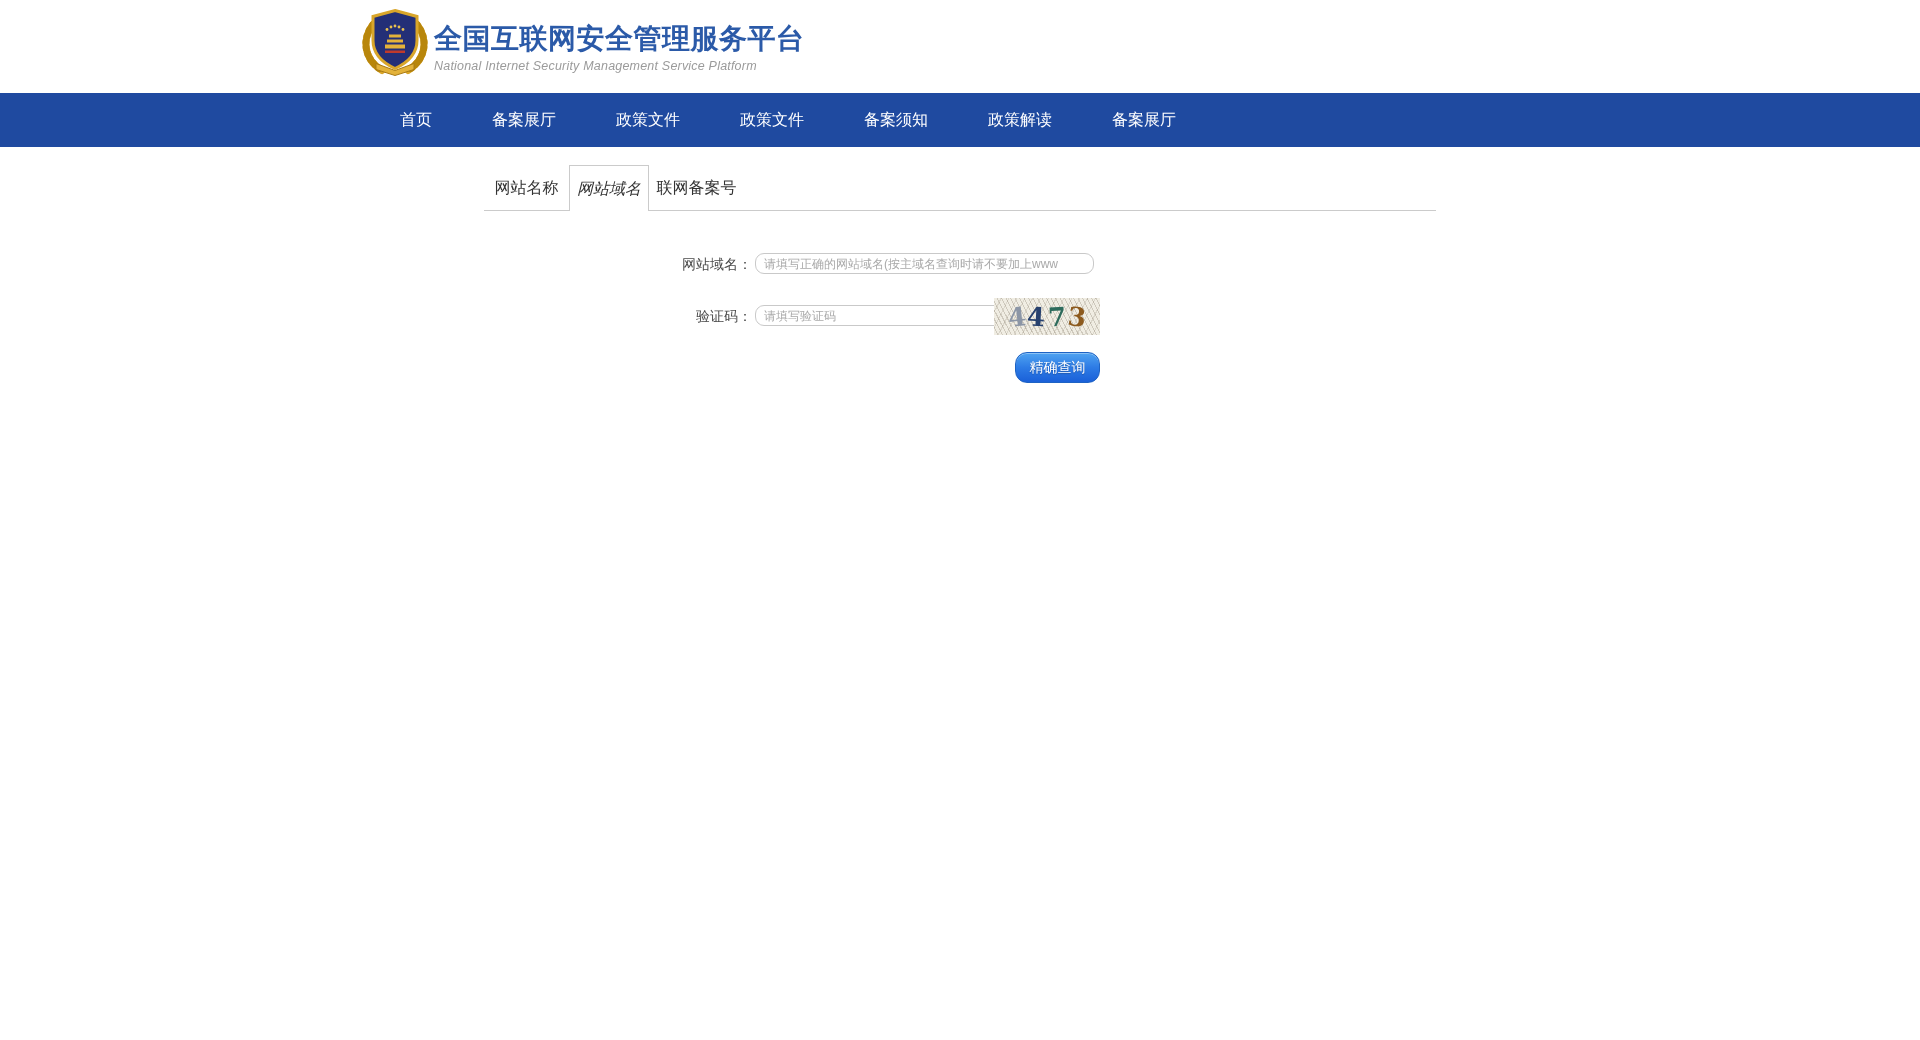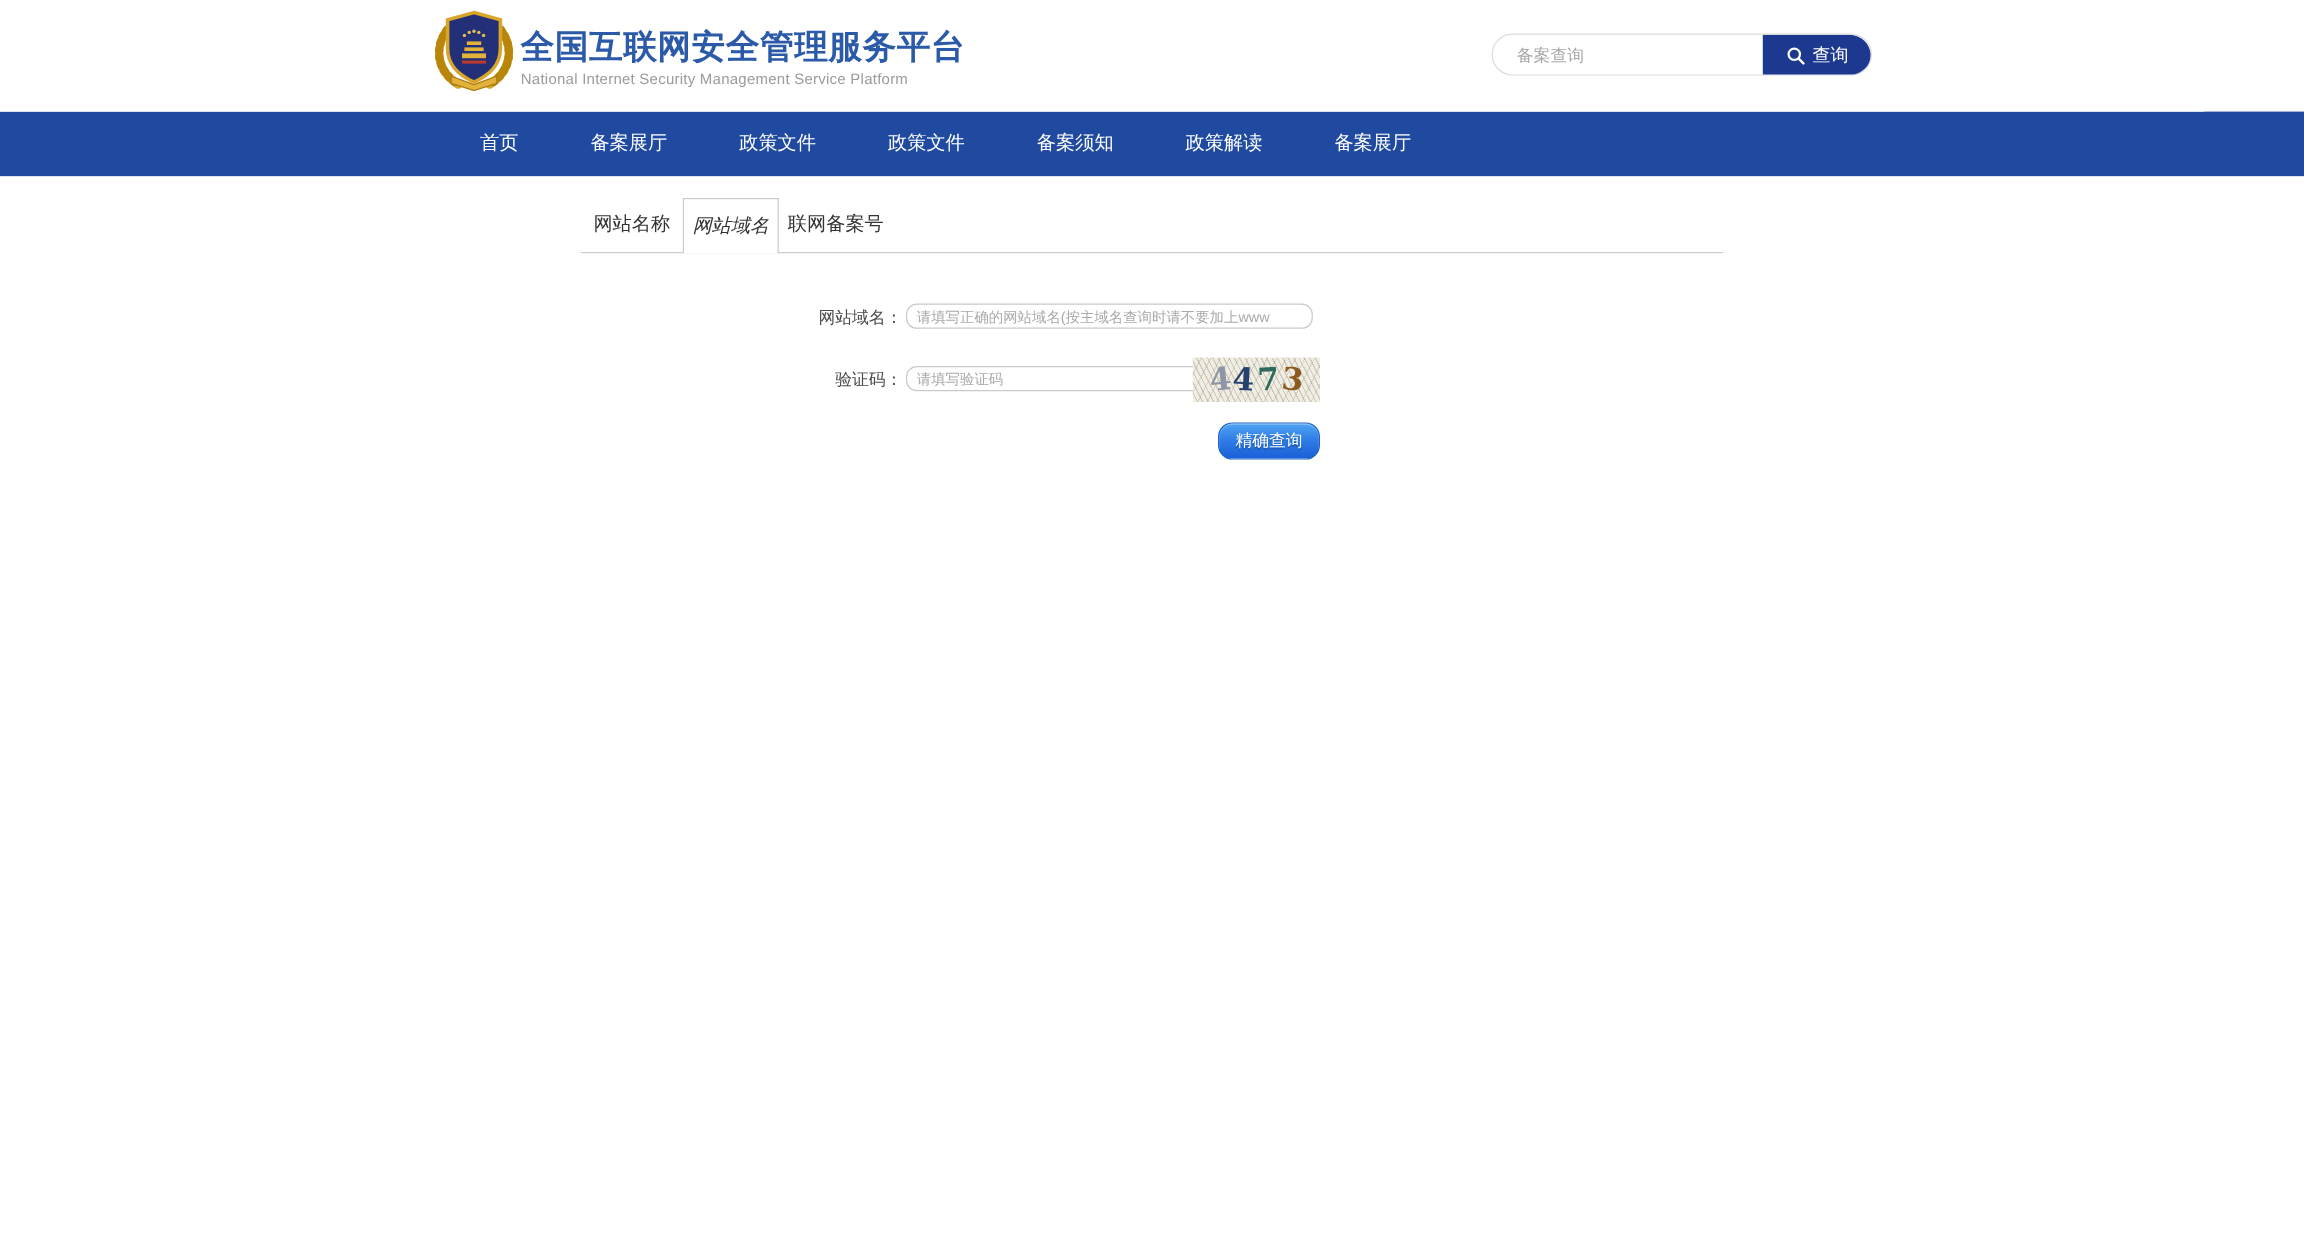--- a/index.html
+++ b/index.html
@@ -4,21 +4,21 @@
 <style>
   * { margin:0; padding:0; box-sizing:border-box; }
   html,body { width:1920px; height:1040px; background:#fff; overflow:hidden;
               font-family:"Liberation Sans","DejaVu Sans",sans-serif; }
 
   
   .header { position:relative; width:1837px; height:93px; background:#fff; }
   .emblem { position:absolute; left:358px; top:7px; width:74px; height:69px; }
   .title-block { position:absolute; left:434px; top:23px; }
   .site-title { font-size:28px; font-weight:bold; color:#2B5AA8; line-height:32px; letter-spacing:0.5px; }
-  .site-subtitle { font-size:12.5px; color:#9B9B9B; margin-top:4px; letter-spacing:0.2px; }
+  .site-subtitle { font-size:12.5px; color:#9B9B9B; margin-top:4px; letter-spacing:0.2px;font-style:italic; }
 
   .search-pill { position:absolute; left:1243px; top:28px; width:317px; height:35px;
                  border:1px solid #DBDBDB; border-radius:18px; background:#fff;
                  display:flex; overflow:hidden; }
   .search-input { flex:1; border:none; outline:none; padding:0 10px 0 20px; font-size:14px; color:#333;
                   font-family:inherit; background:transparent; }
   .search-input::placeholder { color:#A8A8A8; }
   .search-btn { width:90px; height:35px; border:none; background:#1C398F; color:#fff; cursor:pointer;
                 display:flex; align-items:center; justify-content:center; gap:6px;
                 font-size:15px; font-family:inherit; border-radius:0 18px 18px 0; }
@@ -98,30 +98,20 @@
     <rect x="29" y="32" width="16" height="3" fill="#E3B23A"></rect>
     <rect x="27" y="37" width="20" height="4" fill="#E3B23A"></rect>
     <rect x="27" y="43" width="20" height="2.5" fill="#C03A2B"></rect>
   </svg>
 
   <div class="title-block">
     <div class="site-title">全国互联网安全管理服务平台</div>
     <div class="site-subtitle">National Internet Security Management Service Platform</div>
   </div>
 
-  <div class="search-pill">
-    <input class="search-input" type="text" placeholder="备案查询" style="">
-    <button class="search-btn">
-      <svg width="17" height="17" viewBox="0 0 20 20">
-        <circle cx="8.5" cy="8.5" r="5.6" fill="none" stroke="#fff" stroke-width="2.2"></circle>
-        <line x1="12.8" y1="12.8" x2="17.5" y2="17.5" stroke="#fff" stroke-width="2.4" stroke-linecap="round"></line>
-      </svg>
-      <span>查询</span>
-    </button>
-  </div>
 </div>
 
 <div class="nav">
   <div class="nav-item">首页</div>
   <div class="nav-item">备案展厅</div>
   <div class="nav-item">政策文件</div>
   <div class="nav-item">政策文件</div>
   <div class="nav-item">备案须知</div>
   <div class="nav-item">政策解读</div>
   <div class="nav-item">备案展厅</div>

